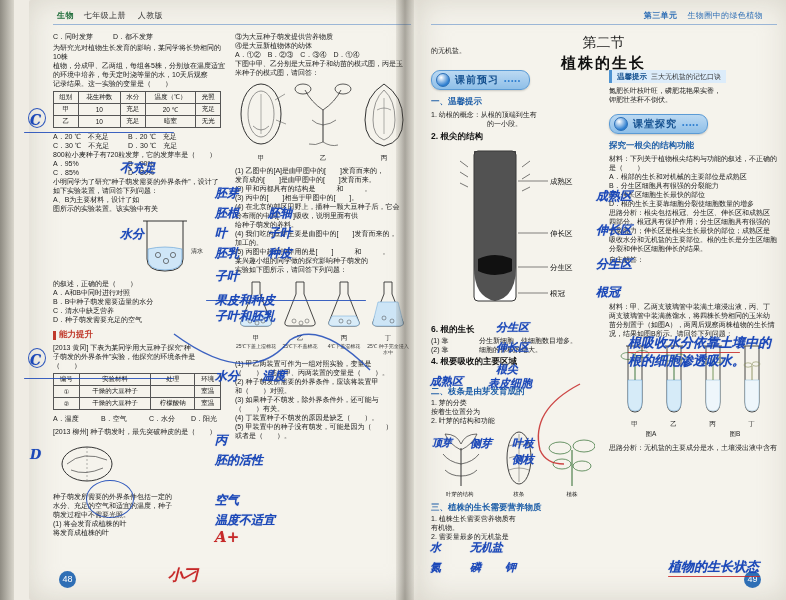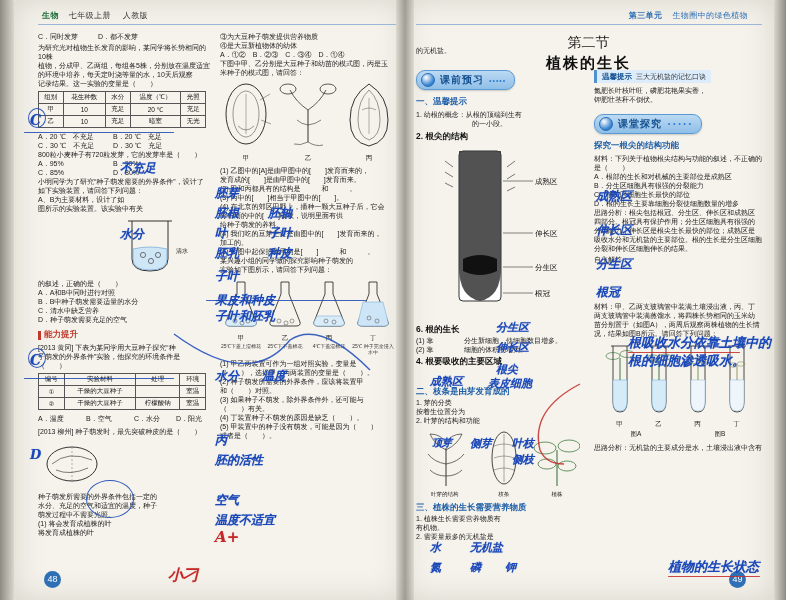--- a/index.html
+++ b/index.html
@@ -10,20 +10,21 @@
     position:relative;
   }
   .book{
     position:absolute;left:0;top:0;width:786px;height:600px;
     background:#efece4;
   }
   
   .page{
     position:absolute;top:0;height:600px;background:#f5f3ec;
     box-shadow:inset 0 0 30px rgba(180,175,160,.45);
+    margin-left:15px;
   }
   .page-left{left:14px;width:390px;border-radius:2px 0 0 2px;}
   .page-right{left:404px;width:370px;border-radius:0 2px 2px 0;}
   .gutter{
     position:absolute;left:396px;top:0;width:18px;height:600px;
     background:linear-gradient(to right,rgba(120,115,100,.12),rgba(70,65,55,.42),rgba(120,115,100,.12));
   }
   .edge-left{position:absolute;left:0;top:0;width:14px;height:600px;background:linear-gradient(to right,#8e8b82,#d9d6cc);}
   .edge-right{position:absolute;left:774px;top:0;width:12px;height:600px;background:linear-gradient(to left,#8e8b82,#d9d6cc);}
 
@@ -459,21 +460,21 @@
     </div>
 
     <div class="col" style="left:190px;top:70px;width:168px;">
       <div class="tipbar">
         <span class="tt">温馨提示</span>
         <span class="td">三大无机盐的记忆口诀</span>
       </div>
       <div class="lbl" style="margin-top:3px;">氮肥长叶枝叶旺，磷肥花艳果实香，</div>
       <div class="lbl">钾肥壮茎秆不倒伏。</div>
 
-      <div class="banner" style="margin-top:10px;font-family:Liberation Mono, monospace;">
+      <div class="banner" style="margin-top:10px;">
         <span class="bico"></span>
         <span class="btxt">课堂探究</span>
         <span class="dots">•••••</span>
       </div>
 
       <div class="h-blue" style="margin-top:6px;">探究一根尖的结构功能</div>
       <div class="lbl" style="margin-top:2px;">材料：下列关于植物根尖结构与功能的叙述，不正确的是（　　）</div>
       <div class="lbl">A．根部的生长和对机械的主要部位是成熟区</div>
       <div class="lbl">B．分生区细胞具有很强的分裂能力</div>
       <div class="lbl">C．伸长区细胞生长最快的部位</div>

